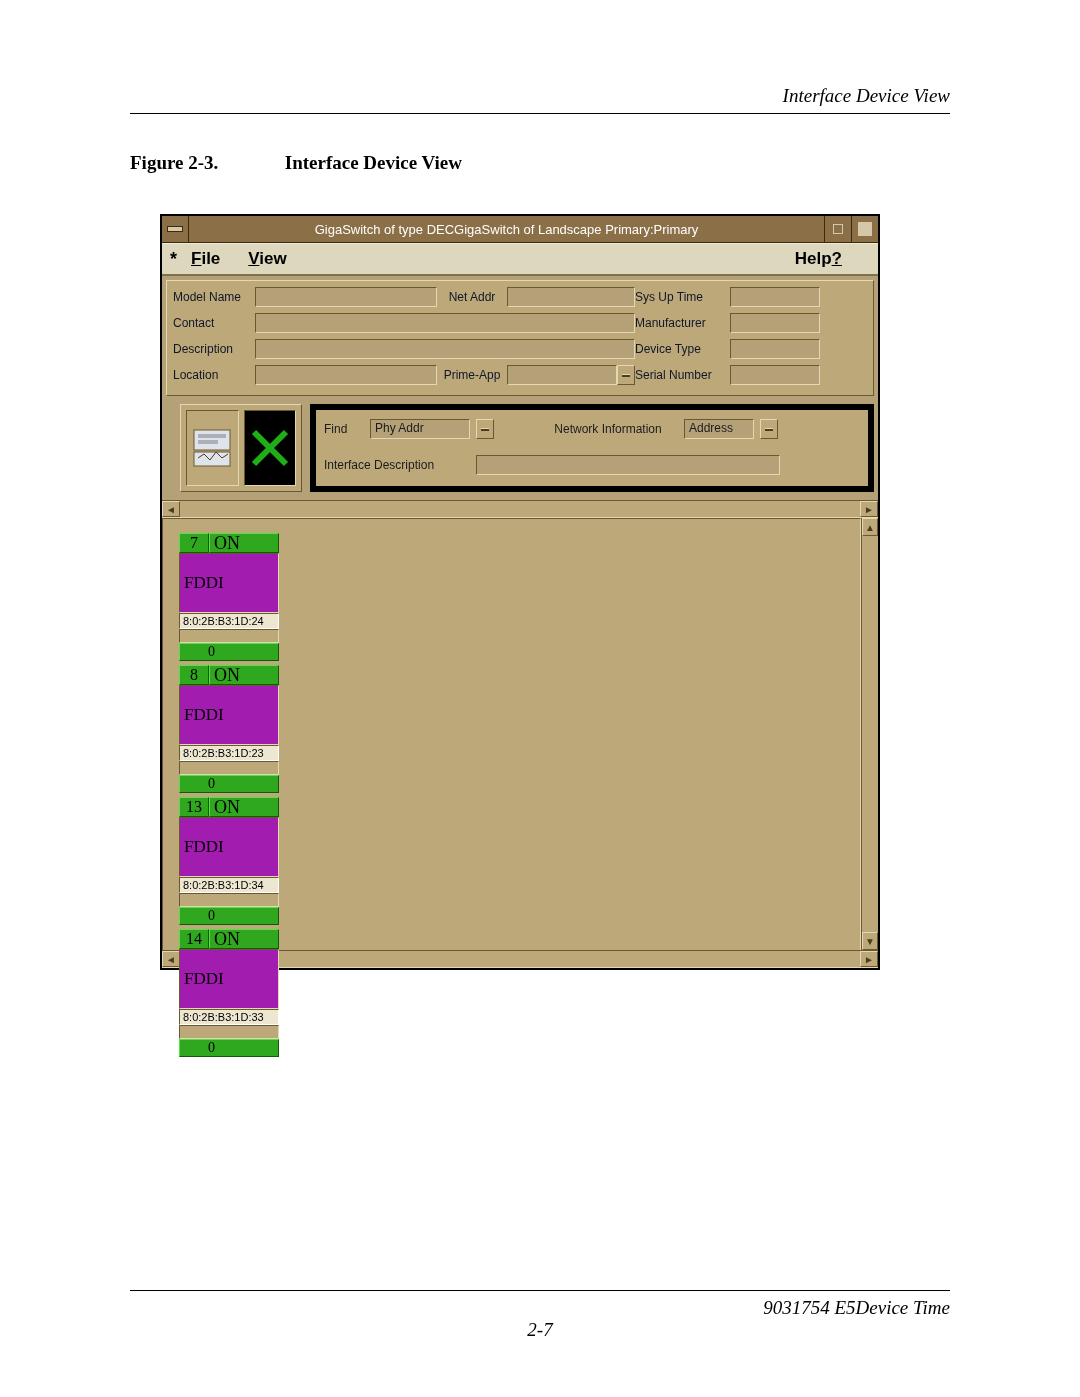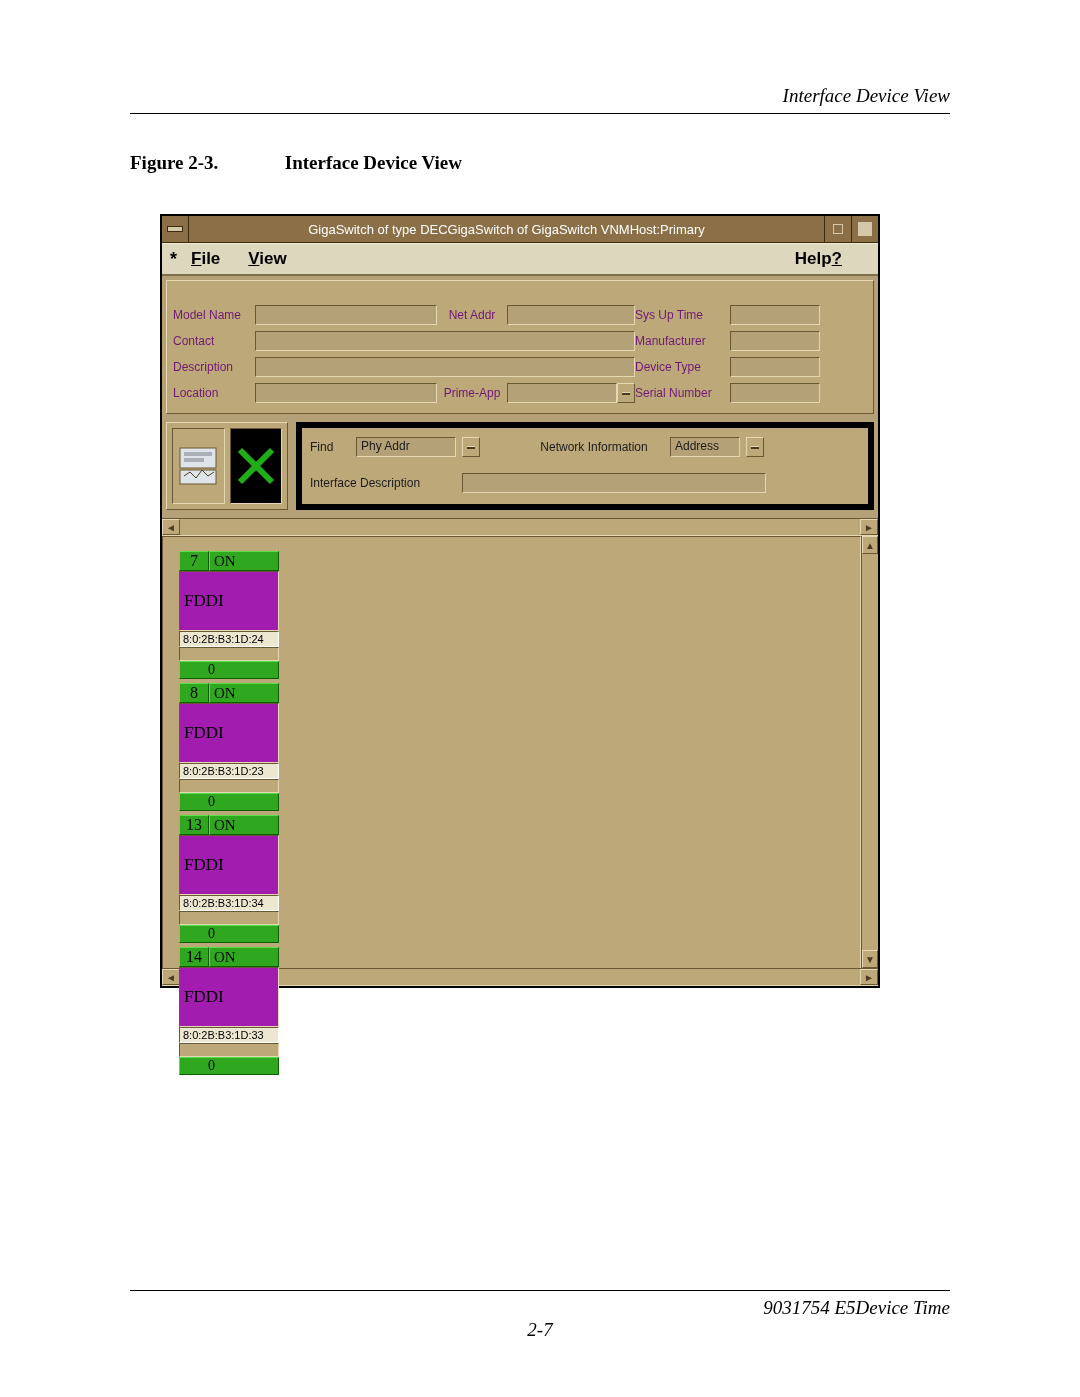--- a/index.html
+++ b/index.html
@@ -81,27 +81,27 @@
   .menubar .menu-item u { text-decoration: underline; }
   .menubar .spacer { flex: 1; }
   
   .info-wrap { padding: 4px; }
   .info-panel {
     background: #bda87a;
     border-top: 1px solid #e4d7b1;
     border-left: 1px solid #e4d7b1;
     border-right: 1px solid #6a5833;
     border-bottom: 1px solid #6a5833;
-    padding: 24px 6px 10px 6px;
+    padding: 6px 6px 10px 6px;
     display: grid;
     grid-template-columns: 82px 182px 70px 110px 18px 95px 90px;
     column-gap: 0;
     row-gap: 6px;
     font-size: 12px;
-    color: #701a75;
+    color: #0f172a;
     align-items: center;
   }
   .lbl { white-space: nowrap; }
   .sunken {
     height: 18px;
     background: #b5a177;
     border-top: 1px solid #6a5833;
     border-left: 1px solid #6a5833;
     border-right: 1px solid #e4d7b1;
     border-bottom: 1px solid #e4d7b1;
@@ -110,21 +110,21 @@
     height: 18px; width: 16px;
     background: #bda87a;
     border-top: 1px solid #e4d7b1;
     border-left: 1px solid #e4d7b1;
     border-right: 1px solid #6a5833;
     border-bottom: 1px solid #6a5833;
     display:flex;align-items:center;justify-content:center;
   }
   .opt-btn .dash{ width:8px;height:2px;background:#4a3c1c;border-top:1px solid #e4d7b1;}
   
-  .row2-wrap { padding: 4px 4px 8px 4px; display:flex; gap:8px; }
+  .row2-wrap { padding: 4px 4px 8px 18px; display:flex; gap:8px; }
   .iconbank {
     width: 110px; height: 76px;
     background: #bda87a;
     border-top:1px solid #e4d7b1;border-left:1px solid #e4d7b1;
     border-right:1px solid #6a5833;border-bottom:1px solid #6a5833;
     padding:5px;
     display:flex; gap:5px;
   }
   .iconbank .tile {
     flex:1;
@@ -188,21 +188,21 @@
   .if-head { display:flex; }
   .if-num {
     flex: 0 0 28px;
     background:#2fa81f; color:#000; font-size:16px; text-align:center;
     border-top:1px solid #5adf4a;border-left:1px solid #5adf4a;
     border-right:1px solid #105c05;border-bottom:1px solid #105c05;
     line-height:18px;
   }
   .if-state {
     flex:1;
-    background:#2fa81f; color:#000; font-size:15px; text-align:left; padding-left:4px;
+    background:#2fa81f; color:#000; font-size:18px; text-align:left; padding-left:4px;
     border-top:1px solid #5adf4a;border-left:1px solid #5adf4a;
     border-right:1px solid #105c05;border-bottom:1px solid #105c05;
     line-height:18px;
   }
   .if-type {
     background:#a21caf;
     border-top:1px solid #6a5833;border-left:1px solid #6a5833;
     border-right:1px solid #e4d7b1;border-bottom:1px solid #e4d7b1;
     font-size:17px; padding:19px 4px;
   }
@@ -250,21 +250,21 @@
     <span class="fnum">Figure 2-3.</span>
     <span>Interface Device View</span>
   </div>
 
   <div class="window">
 
     <div class="titlebar">
       <div class="sysbox">
           <div class="sysbox-inner"></div>
         </div>
-      <div class="title">GigaSwitch of type DECGigaSwitch of GigaSwitch VNMHost:Primary</div>
+      <div class="title">GigaSwitch of type DECGigaSwitch of Landscape Primary:Primary</div>
       <div class="winbtn">
           <div class="sq"></div>
         </div>
       <div class="winbtn">
           <div class="sq big"></div>
         </div>
     </div>
 
     <div class="menubar">
       <span class="star">*</span>

